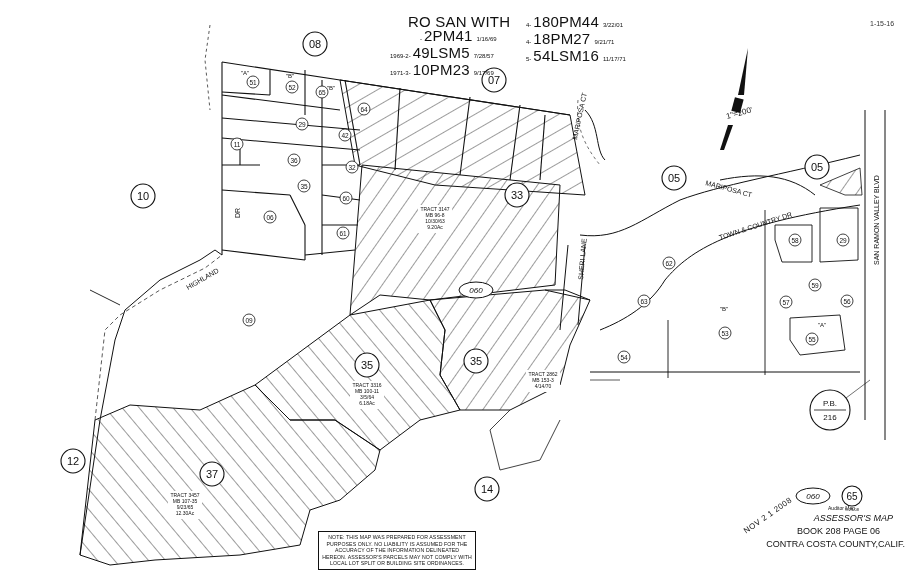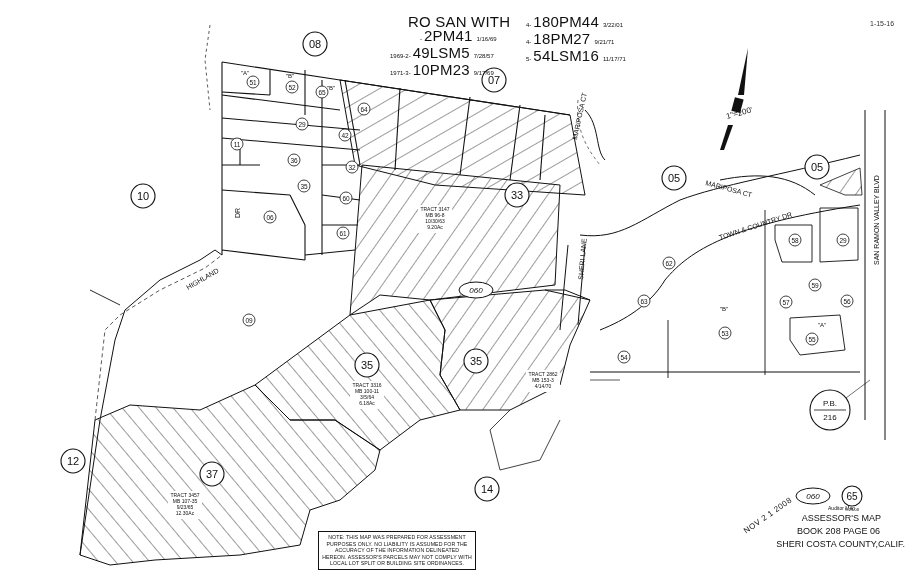--- a/index.html
+++ b/index.html
@@ -265,16 +265,16 @@
   <div class="line"><span class="pre">4-</span><span class="big">18PM27</span><span class="sm">9/21/71</span></div>
   <div class="line"><span class="pre">5-</span><span class="big">54LSM16</span><span class="sm">11/17/71</span></div>
 </div>
 <div id="sheet-id">1-15-16</div>
 
 <div class="note">NOTE: THIS MAP WAS PREPARED FOR ASSESSMENT PURPOSES ONLY. NO LIABILITY IS ASSUMED FOR THE ACCURACY OF THE INFORMATION DELINEATED HEREON. ASSESSOR'S PARCELS MAY NOT COMPLY WITH LOCAL LOT SPLIT OR BUILDING SITE ORDINANCES.</div>
 
 <div class="stamp">NOV 2 1 2008</div>
 <div class="footer">
   <div style="font-size:5px; line-height:7px; margin-right:50px;">Auditor Map</div>
-  <div style="margin-right:24px;">ASSESSOR'S MAP</div>
+  <div style="margin-right:12px;font-style:italic;">ASSESSOR'S MAP</div>
   <div style="margin-right:25px;">BOOK 208  PAGE 06</div>
-  <div>SHERI COSTA COUNTY,CALIF.</div>
+  <div>CONTRA COSTA COUNTY,CALIF.</div>
 </div>
 
 </body></html>

